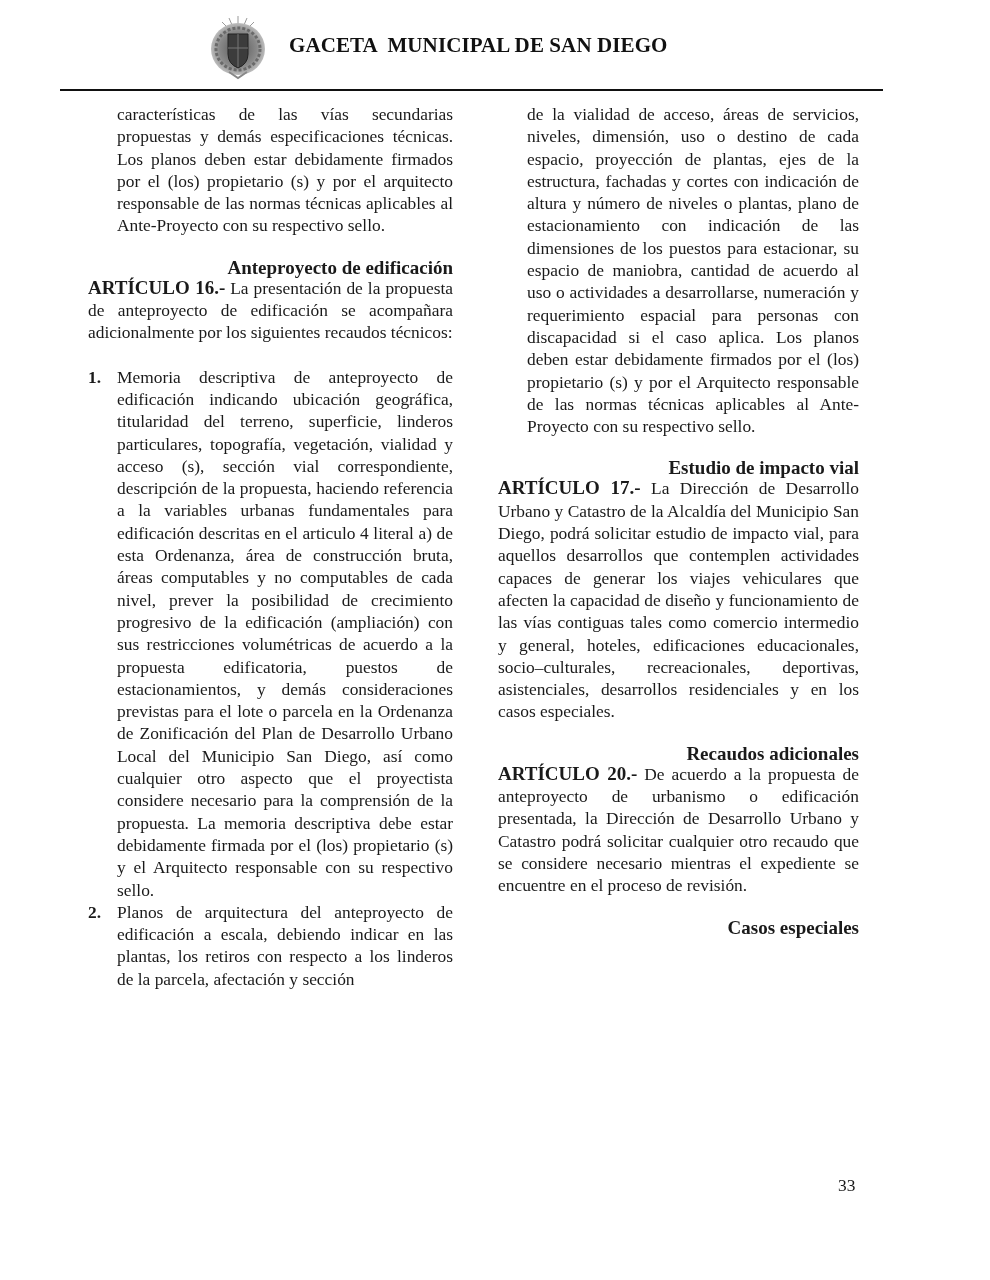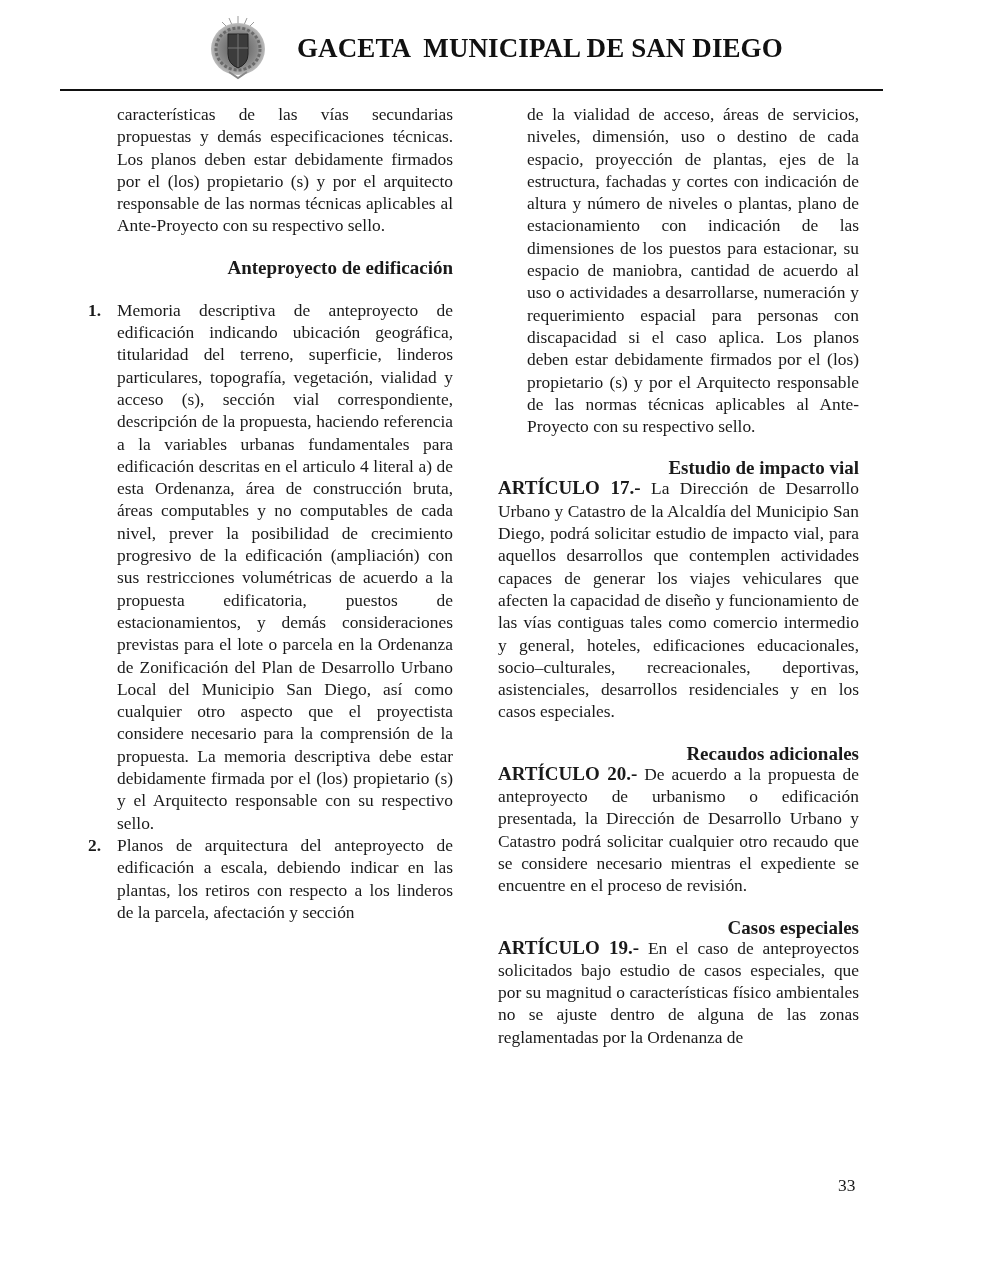--- a/index.html
+++ b/index.html
@@ -6,22 +6,22 @@
     body {
       width: 990px; height: 1280px; position: relative; overflow: hidden;
       font-family: "Liberation Serif", "DejaVu Serif", serif;
       color: #1a1a1a;
     }
     .header { position: absolute; left: 0; top: 0; width: 990px; height: 95px; }
     .seal {
       position: absolute; left: 209px; top: 14px; width: 58px; height: 66px;
     }
     .gazette-title {
-      position: absolute; left: 297px; top: 33px;
-      font-weight: bold; font-size: 27px; letter-spacing: 0.1px;
+      position: absolute; left: 289px; top: 33px;
+      font-weight: bold; font-size: 21px; letter-spacing: 0.1px;
       white-space: pre; color: #111;
     }
     .rule {
       position: absolute; left: 60px; top: 89px; width: 823px; height: 2px; background: #111;
     }
     .col { position: absolute; font-size: 17.4px; line-height: 22.3px; }
     .col-left { left: 88px; top: 103px; width: 365px; }
     .col-right { left: 498px; top: 103px; width: 361px; }
     p { margin: 0; text-align: justify; }
     .indent { padding-left: 29px; }
@@ -66,20 +66,21 @@
     </svg>
   </div>
   <div class="gazette-title">GACETA  MUNICIPAL DE SAN DIEGO</div>
   <div class="rule"></div>
 </div>
 
 <div class="col col-left">
   <p class="indent">características de las vías secundarias propuestas y demás especificaciones técnicas. Los planos deben estar debidamente firmados por el (los) propietario (s) y por el arquitecto responsable de las normas técnicas aplicables al Ante-Proyecto con su respectivo sello.</p>
   <div class="gap-s"></div>
   <div class="rubric">Anteproyecto de edificación</div>
+  <p><span class="art-label">ARTÍCULO 16.-</span><span> La presentación de la propuesta de anteproyecto de edificación se acompañara adicionalmente por los siguientes recaudos técnicos:</span></p>
   <div class="gap-s"></div>
   <ul class="list">
     <li>
       <span class="num">1.</span>
       <span>Memoria descriptiva  de anteproyecto de edificación indicando ubicación geográfica, titularidad del terreno, superficie, linderos particulares, topografía, vegetación, vialidad y acceso (s),  sección vial correspondiente, descripción de la propuesta, haciendo referencia a la variables urbanas fundamentales para edificación descritas en el articulo 4 literal a) de esta Ordenanza, área de construcción bruta, áreas computables y no computables de cada nivel, prever la posibilidad de crecimiento progresivo de la edificación (ampliación) con sus restricciones volumétricas de acuerdo a la propuesta edificatoria, puestos de estacionamientos, y demás consideraciones previstas para el lote o parcela en la Ordenanza de Zonificación del Plan de Desarrollo Urbano Local del Municipio San Diego, así como cualquier otro aspecto que el proyectista considere necesario para la comprensión de la propuesta. La memoria descriptiva debe estar debidamente firmada por el (los) propietario (s) y el Arquitecto responsable con su respectivo sello.</span>
     </li>
     <li>
       <span class="num">2.</span>
       <span>Planos de arquitectura del anteproyecto de edificación a escala, debiendo indicar en las plantas, los retiros con respecto a los linderos de la parcela, afectación y sección</span>
     </li>
@@ -92,16 +93,15 @@
 
   <div class="rubric">Estudio de impacto vial</div>
   <p><span class="art-label">ARTÍCULO 17.-</span><span> La Dirección de Desarrollo Urbano y Catastro de la Alcaldía del Municipio San Diego, podrá solicitar estudio de impacto vial, para aquellos desarrollos que contemplen actividades capaces de generar los viajes vehiculares que afecten la capacidad de diseño y funcionamiento de las vías  contiguas tales como comercio intermedio y general, hoteles, edificaciones educacionales, socio–culturales, recreacionales, deportivas, asistenciales, desarrollos residenciales y en los casos especiales.</span></p>
   <div class="gap-s"></div>
 
   <div class="rubric">Recaudos adicionales</div>
   <p><span class="art-label">ARTÍCULO 20.-</span><span> De acuerdo a la propuesta de anteproyecto de urbanismo o edificación presentada, la Dirección de Desarrollo Urbano y Catastro podrá solicitar cualquier otro recaudo que se considere necesario mientras el expediente se encuentre en el proceso de revisión.</span></p>
   <div class="gap-s"></div>
 
   <div class="rubric">Casos especiales</div>
-  <p><span class="art-label">ARTÍCULO 19.-</span><span> En el caso de anteproyectos solicitados bajo estudio de casos especiales, que por su magnitud o características físico ambientales no se ajuste dentro de alguna de las zonas reglamentadas por la Ordenanza de</span></p>
 </div>
 
 <div class="page-number">33</div>
 
 </body></html>

